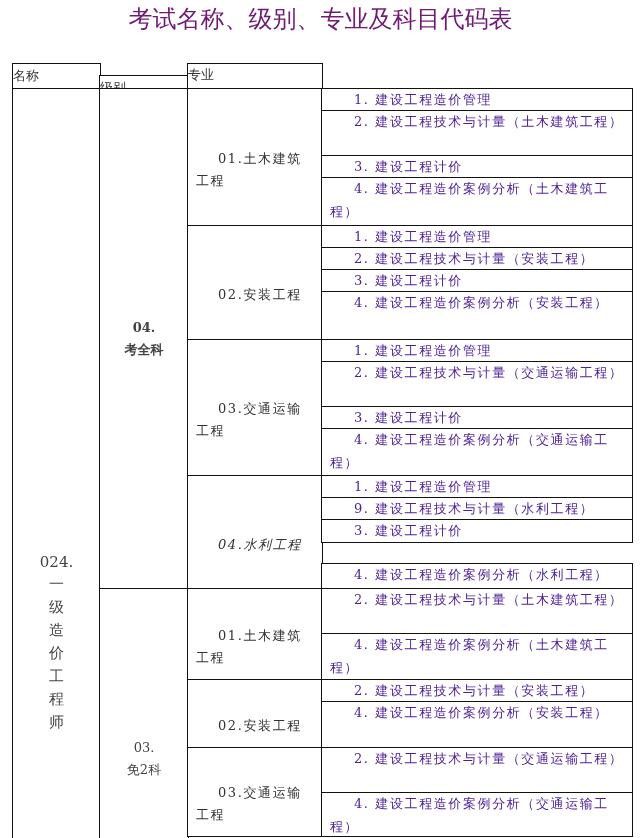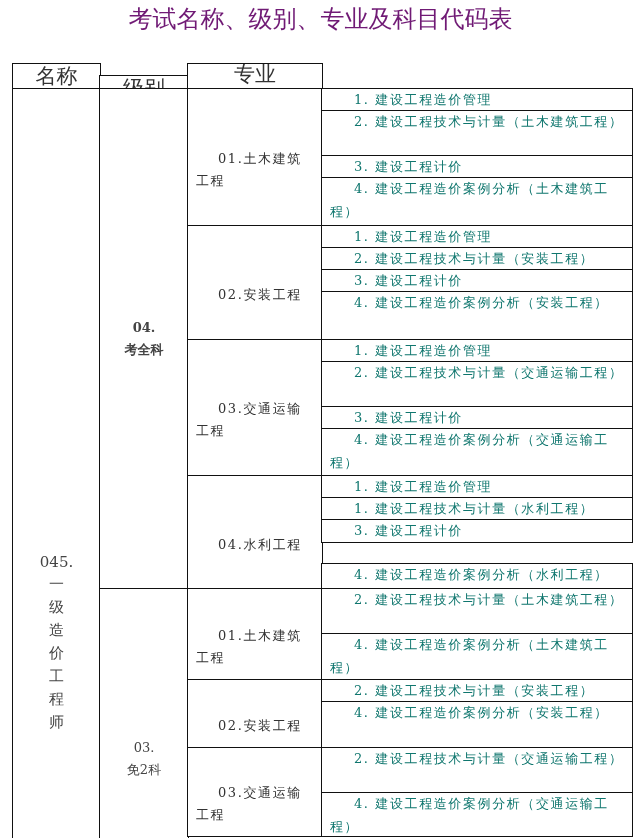--- a/index.html
+++ b/index.html
@@ -4,23 +4,23 @@
 <style>
   html, body { margin:0; padding:0; background:#ffffff; }
   body { width:641px; height:838px; overflow:hidden; position:relative;
          font-family:"DejaVu Serif","Liberation Serif",serif; color:#333; }
   .title { position:absolute; left:0; top:4px; width:641px; text-align:center;
            font-family:"DejaVu Sans","Liberation Sans",sans-serif;
            font-size:24px; color:#701a75; letter-spacing:0; line-height:30px; }
   .tbl { position:absolute; left:12px; top:63px; width:621px; }
   .cell { position:absolute; box-sizing:border-box; border:1.5px solid #111;
           background:#fff; overflow:hidden; }
-  .hdr { font-family:"DejaVu Sans","Liberation Sans",sans-serif; font-size:21px;
-         color:#333; text-align:center; line-height:24px; }
-  .sub { font-size:13px; line-height:22.5px; color:#0f766e; padding:0 4px 0 8px;
+  .hdr { font-family:"DejaVu Sans","Liberation Sans",sans-serif; font-size:13px;
+         color:#333; text-align:left; line-height:24px; }
+  .sub { font-size:13px; line-height:22.5px; color:#4c1d95; padding:0 4px 0 8px;
          text-indent:24px; letter-spacing:1.6px; }
   .spec { font-size:13px; line-height:22px; color:#333; padding:0 6px 0 8px;
           text-indent:22px; letter-spacing:1.6px; display:flex; align-items:center; }
   .spec span { display:block; width:100%;margin-top:24px; }
   .lvl { font-size:13px; line-height:22px; color:#444; text-align:center; }
   .name { font-size:14px; color:#444; text-align:center; }
   .vert { display:block; margin:0 auto; width:16px; line-height:23px; font-size:15px; }
 </style>
 </head>
 <body>
@@ -29,21 +29,21 @@
 
 <div class="tbl">
 
   <div class="cell hdr" style="left:0;top:0;width:89px;height:27px;">名称</div>
   <div class="cell hdr" style="left:87px;top:12px;width:90px;height:27px;">级别</div>
   <div class="cell hdr" style="left:175px;top:0;width:136px;height:27px;font-family:Liberation Mono, monospace;">专业</div>
   <div class="cell hdr" style="left:309px;top:0;width:312px;height:27px;margin-top:36px;">科目</div>
 
   <div class="cell name" style="left:0;top:25px;width:89px;height:760px;">
     <div style="position:absolute;top:462px;left:0;width:100%;">
-      <div style="font-size:15px;line-height:22px;text-align:center;">045.</div>
+      <div style="font-size:15px;line-height:22px;text-align:center;">024.</div>
       <span class="vert">一</span>
       <span class="vert">级</span>
       <span class="vert">造</span>
       <span class="vert">价</span>
       <span class="vert">工</span>
       <span class="vert">程</span>
       <span class="vert">师</span>
     </div>
   </div>
 
@@ -63,21 +63,21 @@
 
   <div class="cell spec" style="left:175px;top:25px;width:136px;height:139px;">
     <span>01.土木建筑工程</span>
     </div>
   <div class="cell spec" style="left:175px;top:162px;width:136px;height:116px;">
     <span>02.安装工程</span>
     </div>
   <div class="cell spec" style="left:175px;top:276px;width:136px;height:138px;">
     <span>03.交通运输工程</span>
     </div>
-  <div class="cell spec" style="left:175px;top:412px;width:136px;height:115px;">
+  <div class="cell spec" style="left:175px;top:412px;width:136px;height:115px;font-style:italic;">
     <span>04.水利工程</span>
     </div>
 
   <div class="cell spec" style="left:175px;top:525px;width:136px;height:93px;">
     <span>01.土木建筑工程</span>
     </div>
   <div class="cell spec" style="left:175px;top:616px;width:136px;height:70px;">
     <span>02.安装工程</span>
     </div>
   <div class="cell spec" style="left:175px;top:684px;width:136px;height:90px;">
@@ -93,21 +93,21 @@
   <div class="cell sub" style="left:309px;top:184px;width:312px;height:24px;">2. 建设工程技术与计量（安装工程）</div>
   <div class="cell sub" style="left:309px;top:206px;width:312px;height:24px;">3. 建设工程计价</div>
   <div class="cell sub" style="left:309px;top:228px;width:312px;height:50px;">4. 建设工程造价案例分析（安装工程）</div>
 
   <div class="cell sub" style="left:309px;top:276px;width:312px;height:24px;">1. 建设工程造价管理</div>
   <div class="cell sub" style="left:309px;top:298px;width:312px;height:47px;">2. 建设工程技术与计量（交通运输工程）</div>
   <div class="cell sub" style="left:309px;top:343px;width:312px;height:24px;">3. 建设工程计价</div>
   <div class="cell sub" style="left:309px;top:365px;width:312px;height:49px;">4. 建设工程造价案例分析（交通运输工程）</div>
 
   <div class="cell sub" style="left:309px;top:412px;width:312px;height:24px;">1. 建设工程造价管理</div>
-  <div class="cell sub" style="left:309px;top:434px;width:312px;height:24px;">1. 建设工程技术与计量（水利工程）</div>
+  <div class="cell sub" style="left:309px;top:434px;width:312px;height:24px;">9. 建设工程技术与计量（水利工程）</div>
   <div class="cell sub" style="left:309px;top:456px;width:312px;height:24px;">3. 建设工程计价</div>
   <div class="cell sub" style="left:309px;top:500px;width:312px;height:49px;">4. 建设工程造价案例分析（水利工程）</div>
 
   <div class="cell sub" style="left:309px;top:525px;width:312px;height:47px;">2. 建设工程技术与计量（土木建筑工程）</div>
   <div class="cell sub" style="left:309px;top:570px;width:312px;height:48px;">4. 建设工程造价案例分析（土木建筑工程）</div>
 
   <div class="cell sub" style="left:309px;top:616px;width:312px;height:24px;">2. 建设工程技术与计量（安装工程）</div>
   <div class="cell sub" style="left:309px;top:638px;width:312px;height:48px;">4. 建设工程造价案例分析（安装工程）</div>
 
   <div class="cell sub" style="left:309px;top:684px;width:312px;height:47px;">2. 建设工程技术与计量（交通运输工程）</div>

